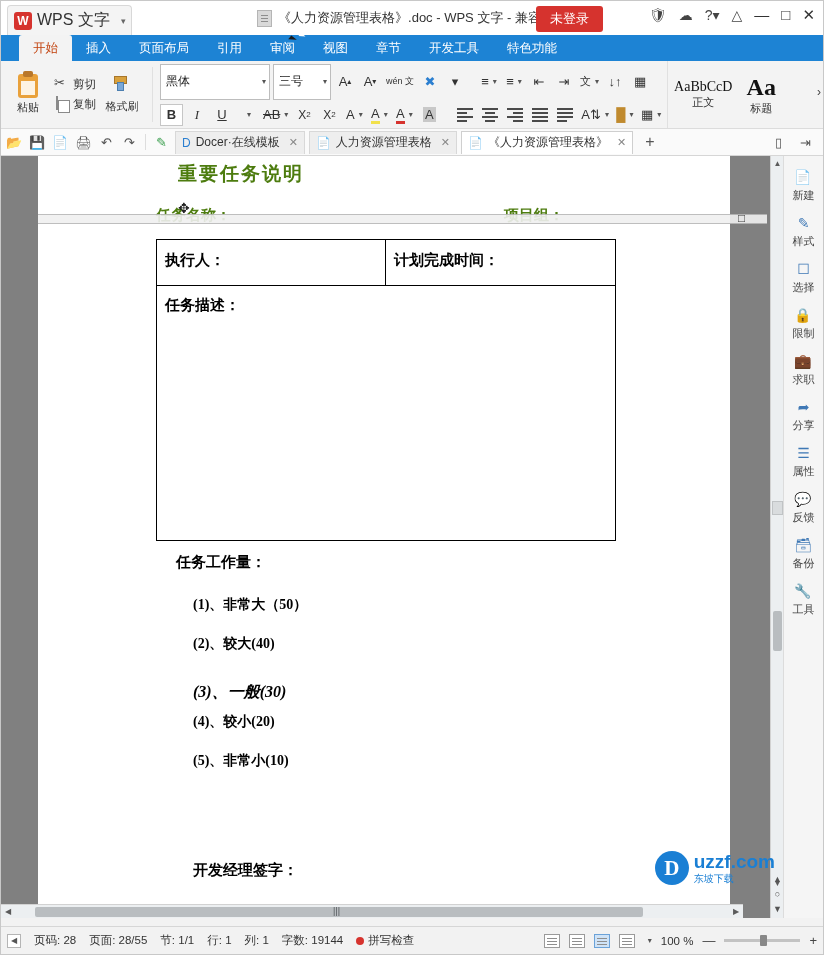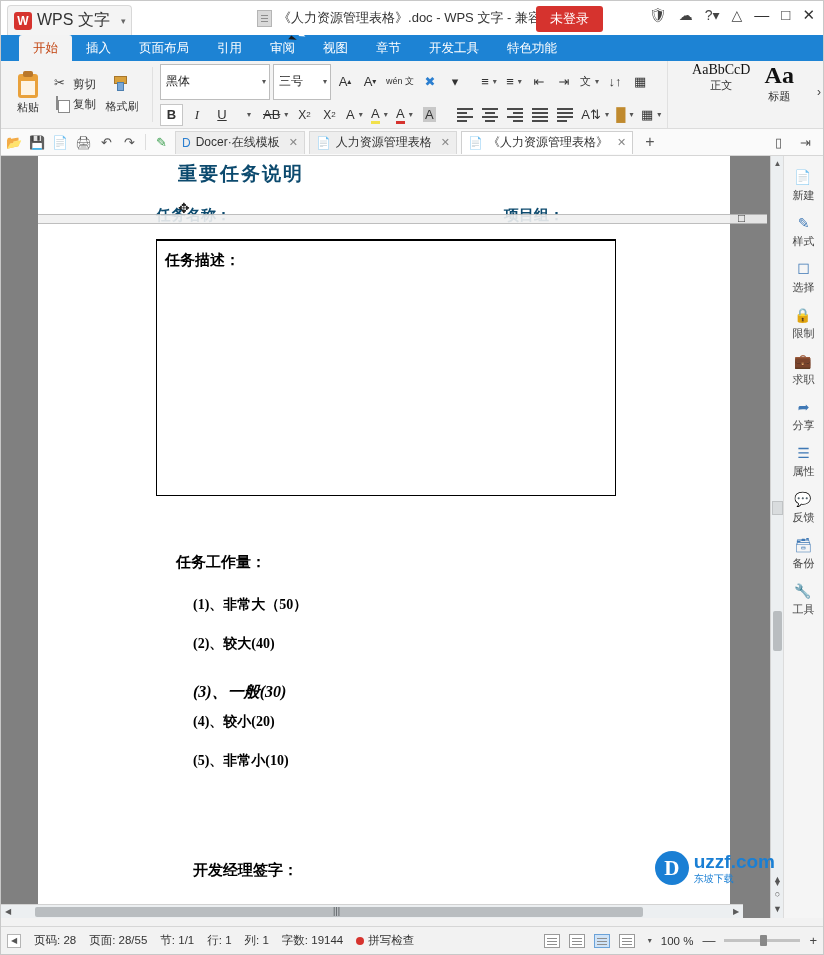--- a/index.html
+++ b/index.html
@@ -216,23 +216,23 @@
     position: absolute; left: 1px; height: 2px; background: #4a4a4a; display: block;
   }
   .al1 { top: 1px; width: 16px; } .al2 { top: 5px; width: 10px; }
   .al3 { top: 9px; width: 16px; } .al4 { top: 13px; width: 10px; }
   .ac2 { top: 5px; width: 10px; left: 4px !important; }
   .ac4 { top: 13px; width: 10px; left: 4px !important; }
   .ar2 { top: 5px; width: 10px; left: 7px !important; }
   .ar4 { top: 13px; width: 10px; left: 7px !important; }
 
   .styles-group {
-    display: flex; align-items: flex-start;
+    display: flex; align-items: center;
     border-left: 1px solid #e0e0e0;
-    padding-left: 24px;
+    padding-left: 6px;
   }
   .style-card {
     width: 58px;
     display: flex; flex-direction: column; align-items: center; justify-content: center;
     font-size: 11px; color: #333;
     border: 1px solid transparent;
   }
   .style-card .sample { font-family: "Liberation Serif", serif; color: #111; }
   .sample.s1 { font-size: 14px; }
   .sample.s2 { font-size: 24px; font-weight: bold; }
@@ -295,21 +295,21 @@
     background: #808080;
     overflow: hidden;
   }
   .page {
     position: absolute;
     left: 37px; top: 0; width: 692px; bottom: 0;
     background: #ffffff;
   }
   .page-inner { position: relative; width: 100%; height: 100%; }
 
-  .doc-line { position: absolute; font-family: "Liberation Serif", serif; color: #0c4a6e; }
+  .doc-line { position: absolute; font-family: "Liberation Serif", serif; color: #4d7c0f; }
   .doc-title-h {
     left: 140px; top: 5px;
     font-size: 19px; font-weight: bold; letter-spacing: 2px;
   }
   .r-taskname { left: 118px; top: 50px; font-size: 15px; font-weight: bold; }
   .r-project { left: 466px; top: 50px; font-size: 15px; font-weight: bold; }
 
   .tbl {
     position: absolute;
     left: 118px; top: 83px; width: 460px;
@@ -691,20 +691,28 @@
           <div class="doc-line doc-title-h">重要任务说明</div>
           <div class="doc-line r-taskname">任务名称：</div>
           <div class="doc-line r-project">项目组：</div>
 
           <div class="ruler-strip">
             <span class="rmark" style="left:700px">□</span>
           </div>
           <div class="move-handle">✥</div>
 
           <div class="tbl">
+            <div class="row1">
+              <div class="c1">
+                <span class="cell-txt">执行人：</span>
+              </div>
+              <div class="c2">
+                <span class="cell-txt">计划完成时间：</span>
+              </div>
+            </div>
             <div class="row2">
               <span class="cell-txt">任务描述：</span>
             </div>
           </div>
 
           <div class="wl head">任务工作量：</div>
           <div class="wl i1">(1)、非常大（50）</div>
           <div class="wl i2">(2)、较大(40)</div>
           <div class="wl i3">(3)、一般(30)</div>
           <div class="wl i4">(4)、较小(20)</div>

